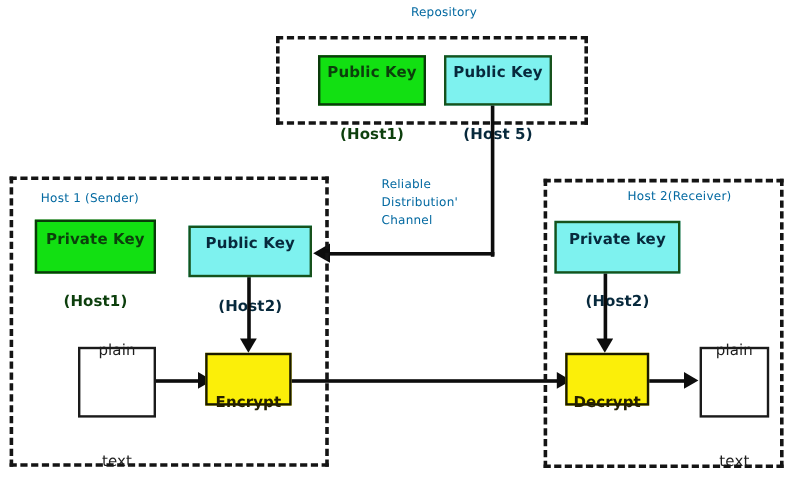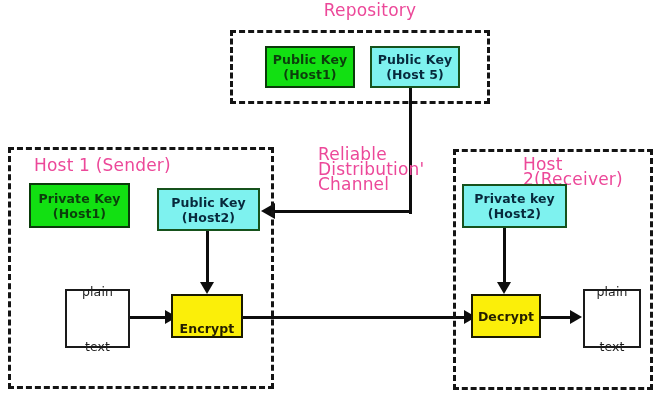--- a/index.html
+++ b/index.html
@@ -18,42 +18,42 @@
   .abs { position: absolute; box-sizing: border-box; }
 
   
   .dashed-box {
     border: 3px dashed #141414;
     background: transparent;
   }
 
   
   .plain-label {
-    color: #ec4899;
-    font-size: 17px;
+    color: #0369a1;
+    font-size: 10px;
     line-height: 15px;
     white-space: pre-line;
     letter-spacing: 0.2px;
   }
   .title-center { text-align: center; }
 
   
   .node {
     border: 2px solid #0b2c0b;
     display: flex;
     flex-direction: column;
     align-items: center;
     justify-content: center;
     text-align: center;
     font-weight: bold;
     font-size: 12.5px;
     line-height: 15px;
     letter-spacing: 0.1px;
   }
-  .node span { display: block; }
+  .node span { display: block; margin-top: 37px; }
 
   .node-green  { background: #12e012; border-color: #0a3b0a; color: #0c3f0c; }
   .node-cyan   { background: #7ef2ef; border-color: #16521c; color: #07293c; }
   .node-yellow { background: #fbef09; border-color: #1a1a00; color: #241f00; }
   .node-white  { background: #ffffff; border-color: #1a1a1a; color: #1e1e1e; font-weight: normal; gap: 40px; }
 
   
   .hline { background: #0d0d0d; height: 3px; }
   .vline { background: #0d0d0d; width: 3px; }
 
@@ -124,21 +124,21 @@
   <div class="abs arrow-down" style="left:200px; top:282px;"></div>
 
   <div class="abs node node-white" style="left:65px; top:289px; width:65px; height:59px;">
     <span>plain</span>
     <span>text</span>
   </div>
 
   <div class="abs hline" style="left:130px; top:316px; width:37px;"></div>
   <div class="abs arrow-right" style="left:165px; top:310px;"></div>
 
-  <div class="abs node node-yellow" style="left:171px; top:294px; width:72px; height:44px;justify-content:flex-end;">
+  <div class="abs node node-yellow" style="left:171px; top:294px; width:72px; height:44px;">
     <span>Encrypt</span>
   </div>
 
   <div class="abs hline" style="left:243px; top:316px; width:233px;"></div>
   <div class="abs arrow-right" style="left:464px; top:310px;"></div>
 
   <div class="abs dashed-box" style="left:453px; top:149px; width:200px; height:241px;"></div>
 
   <div class="abs plain-label" style="left:523px; top:157px; width:130px;">Host 2(Receiver)</div>
 

